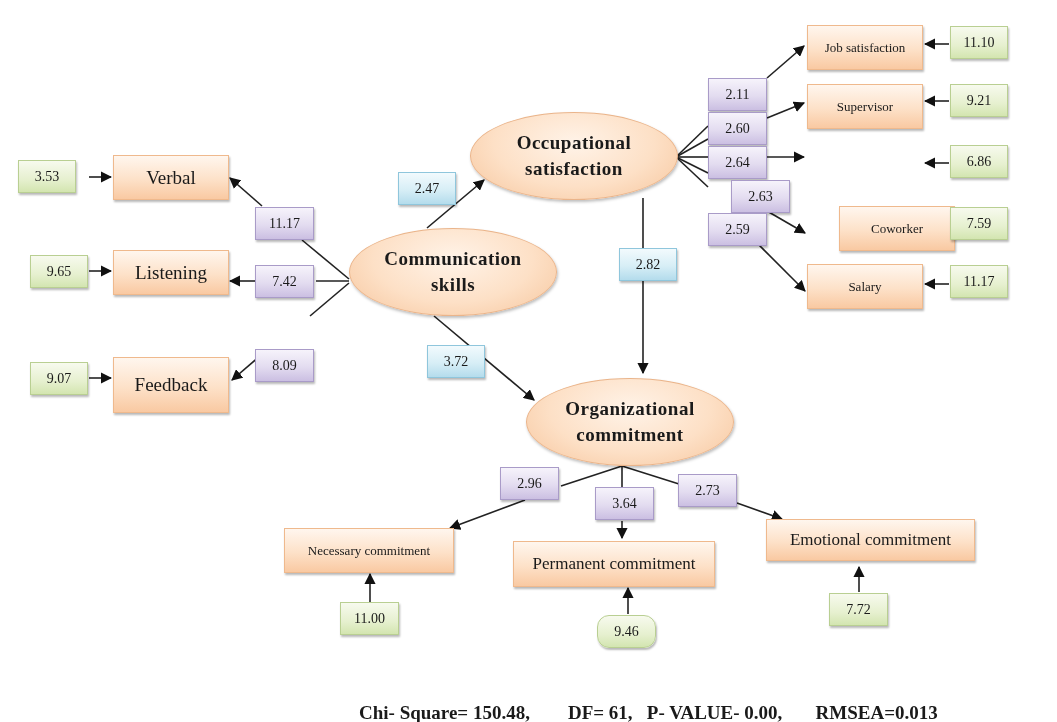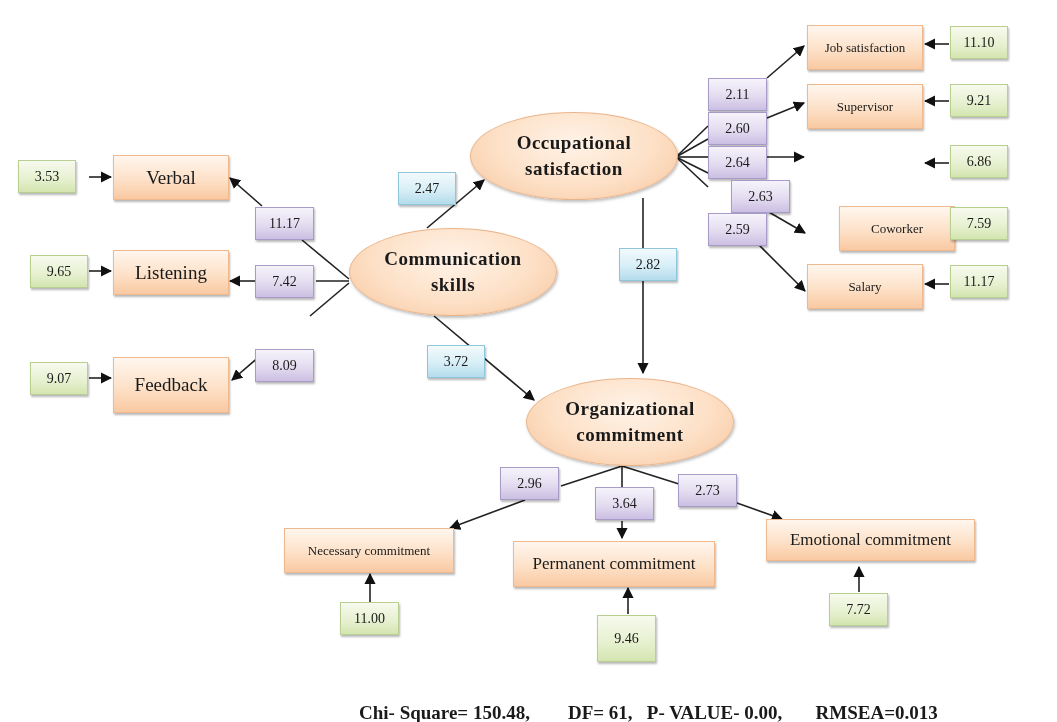--- a/index.html
+++ b/index.html
@@ -132,19 +132,19 @@
 
   <div class="box load" style="left:500px; top:467px; width:59px; height:33px;">2.96</div>
   <div class="box load" style="left:595px; top:487px; width:59px; height:33px;">3.64</div>
   <div class="box load" style="left:678px; top:474px; width:59px; height:33px;">2.73</div>
 
   <div class="box obs sm" style="left:284px; top:528px; width:170px; height:45px;">Necessary commitment</div>
   <div class="box obs" style="left:513px; top:541px; width:202px; height:46px; font-size:17px;">Permanent commitment</div>
   <div class="box obs" style="left:766px; top:519px; width:209px; height:42px; font-size:17px;">Emotional commitment</div>
 
   <div class="box err" style="left:340px; top:602px; width:59px; height:33px;">11.00</div>
-  <div class="box err" style="left:597px; top:615px; width:59px; height:47px;">9.46</div>
+  <div class="box err" style="left:597px; top:615px; width:59px; height:33px;border-radius:12px;">9.46</div>
   <div class="box err" style="left:829px; top:593px; width:59px; height:33px;">7.72</div>
 
   <div id="fit">
     <span>Chi- Square= 150.48,</span><span>        </span><span>DF= 61,</span><span>   </span><span>P- VALUE- 0.00,</span><span>       </span><span>RMSEA=0.013</span>
   </div>
 </div>
 
 </body></html>

